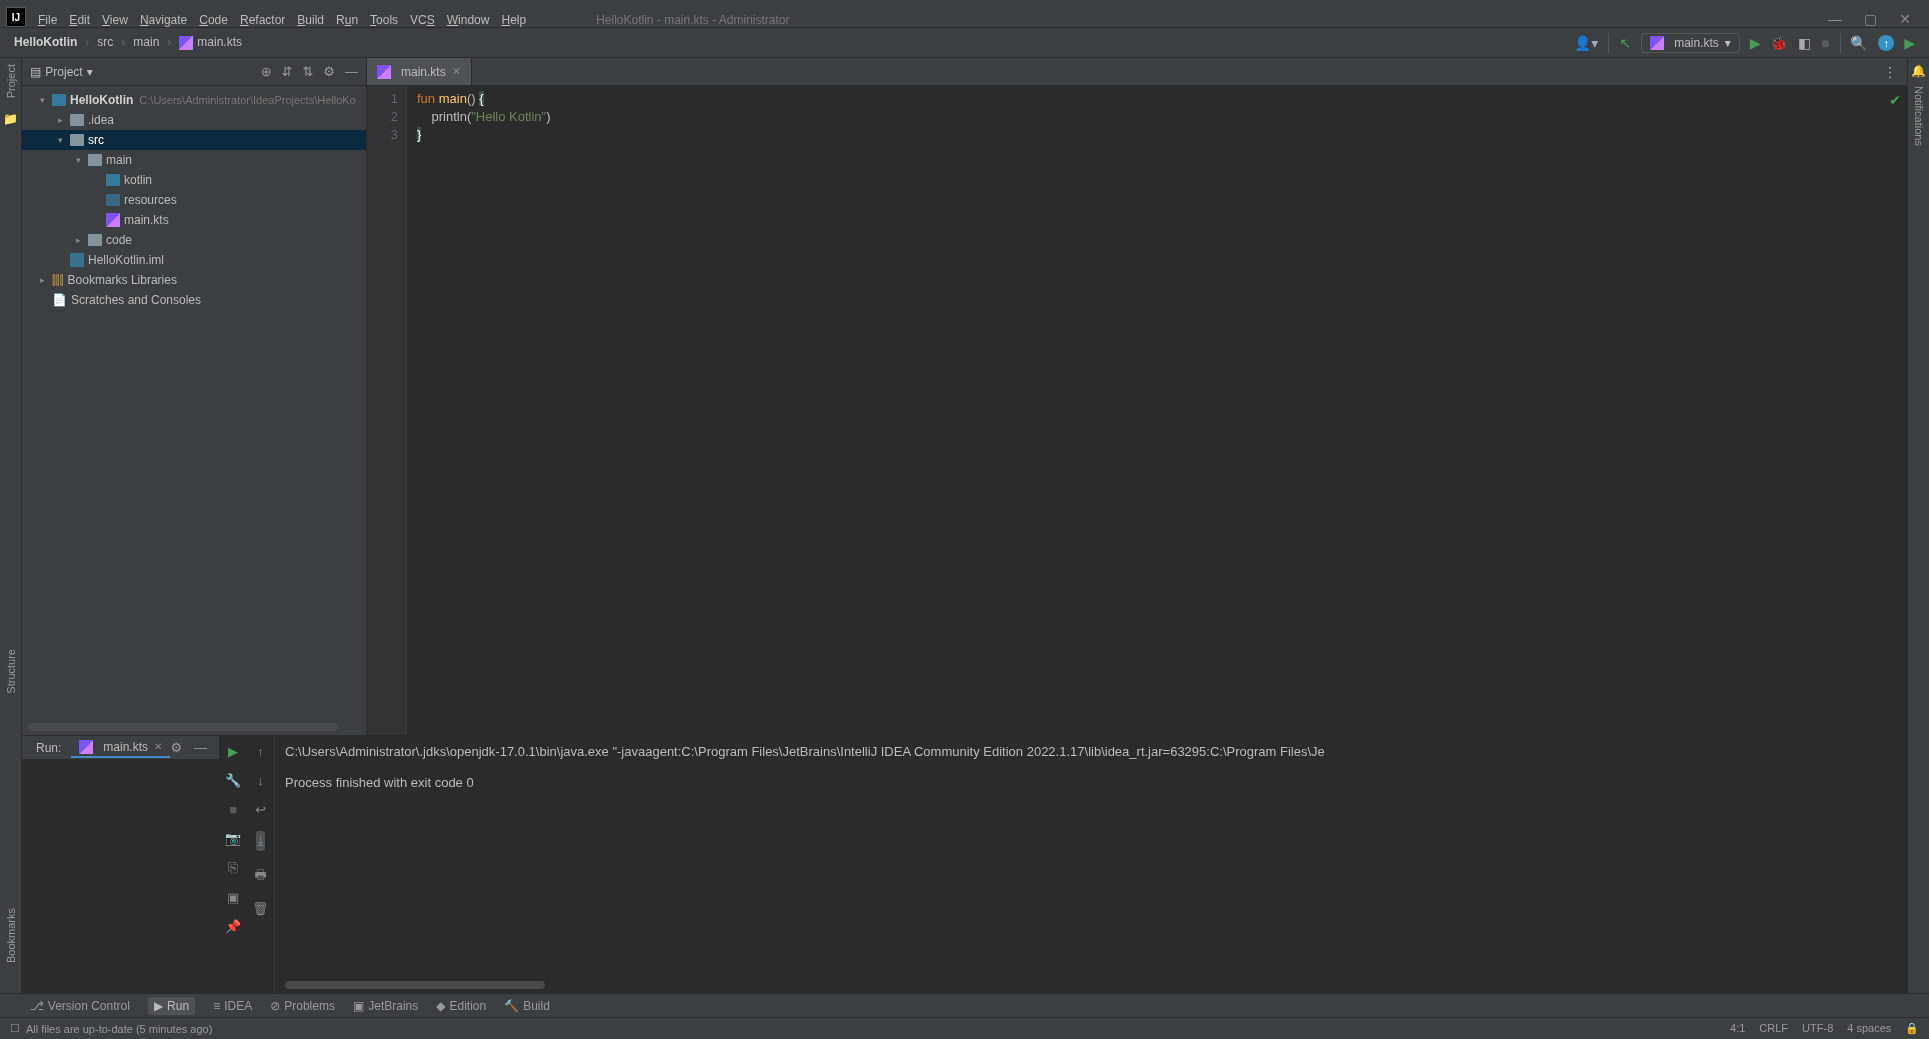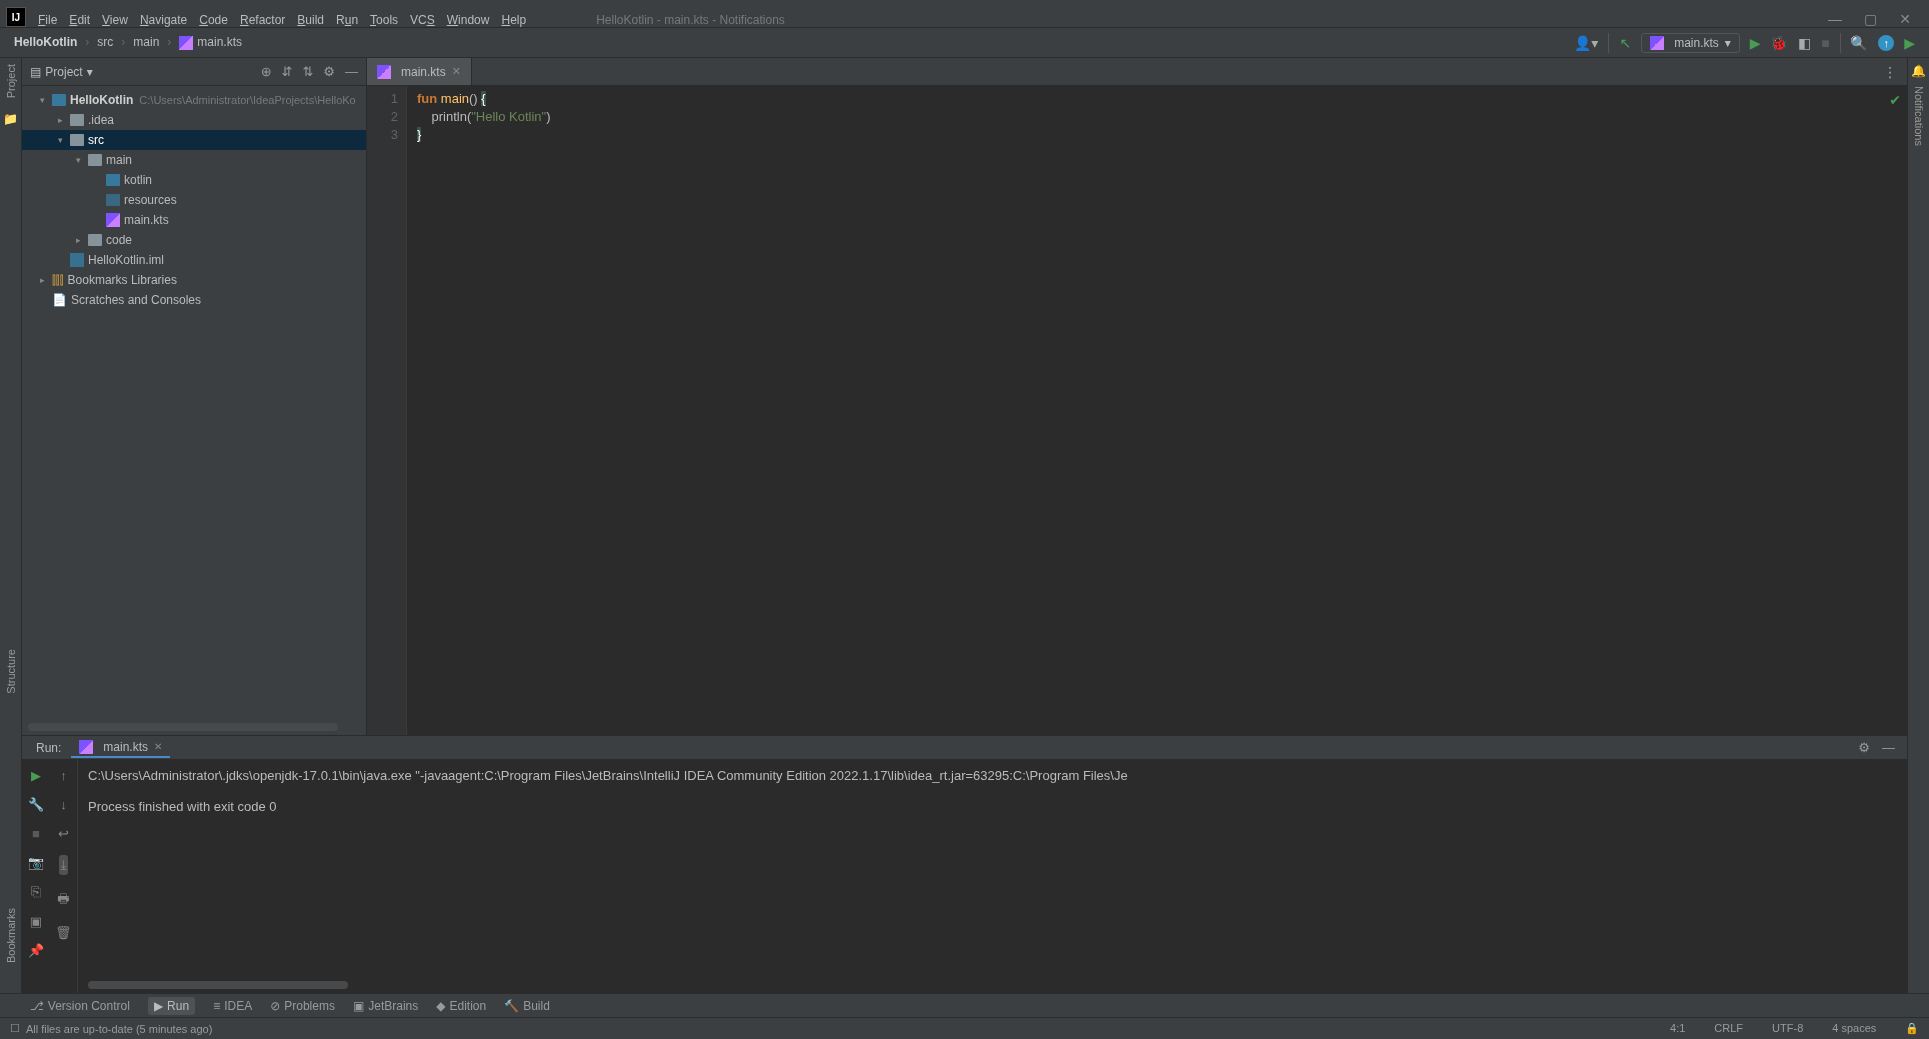--- a/index.html
+++ b/index.html
@@ -53,71 +53,71 @@
 
 .editor-col { flex:1; display:flex; flex-direction:column; background:#2b2b2b; position:relative; }
 .editor-tabs { height: 28px; background:#3c3f41; border-bottom:1px solid #2b2b2b; display:flex; align-items:center; }
 .editor-tab { height:100%; padding:0 10px; background:#4e5254; border-right:1px solid #2b2b2b; display:flex; align-items:center; gap:6px; font-size:12px; }
 .editor-tab .close { color:#888; font-size:11px; }
 .editor-tabs .more { margin-left:auto; padding-right:10px; color:#aaa; font-size:14px; }
 .editor-body { flex:1; display:flex; font-family: "Consolas","Courier New",monospace; font-size:13px; background:#2b2b2b; position:relative; }
 .gutter { width:40px; background:#313335; text-align:right; padding:4px 8px 0 0; color:#606366; border-right:1px solid #3a3a3a; }
 .gutter div { height:18px; line-height:18px; }
 .code { padding:4px 0 0 10px; line-height:18px; }
-.kw { color:#cc7832;font-weight:bold; }
+.kw { color:#cc7832; }
 .fn { color:#ffc66d; }
 .str { color:#6a8759; }
 .brace-hl { background:#3b514d; color:#fff; }
 .check-badge { position:absolute; top:6px; right:6px; color:#499c54; font-size:14px; }
 
 .right-gutter { width: 22px; background: #3c3f41; border-left: 1px solid #2b2b2b; display:flex; flex-direction:column; align-items:center; padding-top:6px; gap:8px; }
 .right-gutter .vtext { writing-mode: vertical-rl; font-size:11px; color:#9a9a9a; cursor:pointer; }
 
 
-.run-panel { height: 258px; border-top:1px solid #2b2b2b; display:flex; flex-direction:column; background:#2b2b2b; }
+.run-panel { height: 258px; border-top:1px solid #2b2b2b; display:flex; flex-direction:row; background:#2b2b2b; }
 .run-header { height:24px; background:#3c3f41; display:flex; align-items:center; border-bottom:1px solid #2b2b2b; padding-left:14px; font-size:12px; }
 .run-header .tab { margin-left:10px; padding:2px 8px; display:flex; align-items:center; gap:6px; border-bottom:2px solid #3c3f41; }
 .run-header .tab.active { border-bottom:2px solid #4a88c7; }
 .run-header .right { margin-left:auto; display:flex; gap:12px; padding-right:12px; color:#9a9a9a; font-size:13px; }
 .run-body { flex:1; display:flex; background:#2b2b2b; position:relative; }
 .run-sidebar1 { width:28px; display:flex; flex-direction:column; align-items:center; padding-top:8px; gap:14px; color:#888; font-size:13px; }
 .run-sidebar2 { width:28px; display:flex; flex-direction:column; align-items:center; padding-top:8px; gap:14px; color:#888; font-size:13px; border-right:1px solid #3a3a3a; }
 .run-sidebar2 .active { background:#4e5254; padding:2px; border-radius:3px; }
 .run-output { flex:1; padding:8px 10px; font-family:"Consolas","Courier New",monospace; font-size:13px; color:#bbb; white-space:pre; overflow:hidden; position:relative; }
 .run-scroll { position:absolute; bottom:4px; left:10px; width:260px; height:8px; background:#47494b; border-radius:4px; }
 
 
 .bottom-tools { height:24px; background:#3c3f41; display:flex; align-items:center; gap:18px; padding-left:30px; border-top:1px solid #2b2b2b; font-size:12px; color:#9a9a9a; }
 .bottom-tools .item { display:flex; align-items:center; gap:4px; cursor:pointer; }
 .bottom-tools .item.active { color:#bbb; background:#4e5254; padding:2px 6px; border-radius:3px; }
 
 
 .status-bar { height:22px; background:#3c3f41; display:flex; align-items:center; padding:0 10px; border-top:1px solid #2b2b2b; font-size:11px; color:#9a9a9a; }
-.status-bar .right { margin-left:auto; display:flex; gap:29px;text-align:right; }
+.status-bar .right { margin-left:auto; display:flex; gap:14px;text-align:right; }
 </style>
 </head>
 <body>
 
 <div class="title-bar">
   <div class="app-icon">IJ</div>
   <div class="menu">
     <span><u>F</u>ile</span>
     <span><u>E</u>dit</span>
     <span><u>V</u>iew</span>
     <span><u>N</u>avigate</span>
     <span><u>C</u>ode</span>
     <span><u>R</u>efactor</span>
     <span><u>B</u>uild</span>
     <span>R<u>u</u>n</span>
     <span><u>T</u>ools</span>
     <span>VC<u>S</u></span>
     <span><u>W</u>indow</span>
     <span><u>H</u>elp</span>
   </div>
-  <div class="title-text">HelloKotlin - main.kts - Notifications</div>
+  <div class="title-text">HelloKotlin - main.kts - Administrator</div>
   <div class="window-controls">
     <span>—</span>
     <span>▢</span>
     <span>✕</span>
   </div>
 </div>
 
 <div class="toolbar-row">
   <div class="breadcrumb">
     <span class="bold">HelloKotlin</span>

